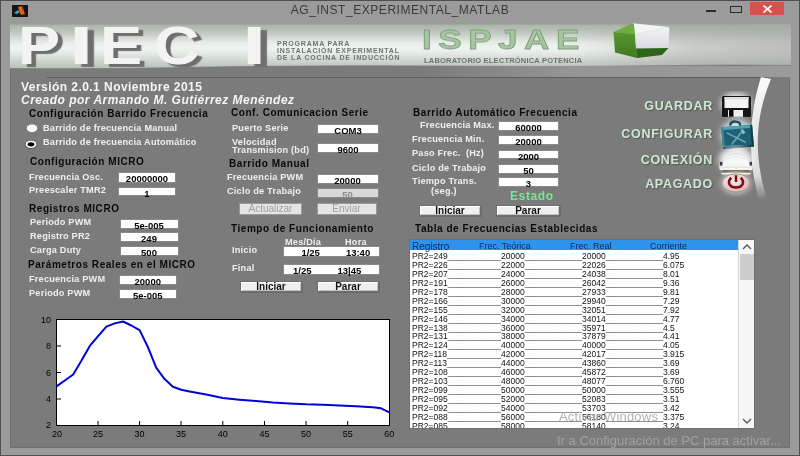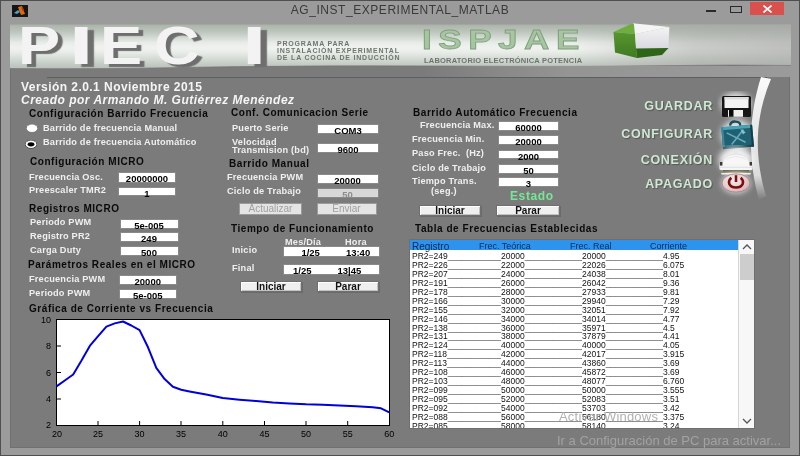--- a/index.html
+++ b/index.html
@@ -153,21 +153,20 @@
   <div class="f" style="left:118.5px;top:231px;width:59px;height:10px;">249</div>
   <div class="l" style="left:29px;top:243.5px;">Carga Duty</div>
   <div class="f" style="left:118.5px;top:245px;width:59px;height:9.8px;">500</div>
 
   <div class="h" style="left:27px;top:258px;">Parámetros Reales en el MICRO</div>
   <div class="l" style="left:28px;top:272.8px;">Frecuencia PWM</div>
   <div class="f" style="left:118px;top:274px;width:57.5px;height:10.3px;">20000</div>
   <div class="l" style="left:28px;top:286.7px;">Periodo PWM</div>
   <div class="f" style="left:118px;top:288.3px;width:57.5px;height:9.8px;">5e-005</div>
 
-  <div class="h" style="left:28px;top:302px;">Gráfica de Corriente vs Frecuencia</div>
 
   <svg class="abs" style="left:30px;top:313px" width="370" height="130" viewBox="0 0 370 130">
     <rect x="25.5" y="5.5" width="333" height="106" fill="#ffffff" stroke="#000" stroke-width="1"></rect>
     <g stroke="#000" stroke-width="1">
       <line x1="67" y1="111" x2="67" y2="107"></line>
         <line x1="108.6" y1="111" x2="108.6" y2="107"></line>
         <line x1="150" y1="111" x2="150" y2="107"></line>
         <line x1="191.8" y1="111" x2="191.8" y2="107"></line>
         <line x1="233.5" y1="111" x2="233.5" y2="107"></line>
         <line x1="275" y1="111" x2="275" y2="107"></line>

